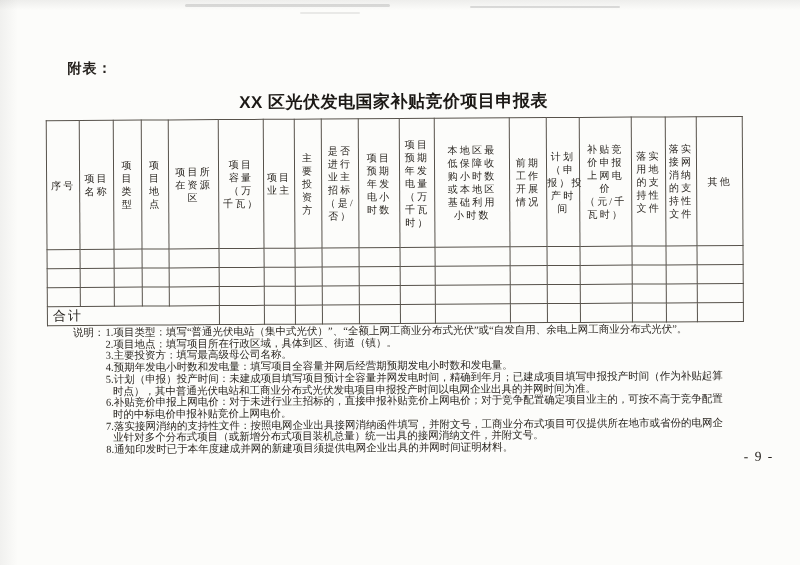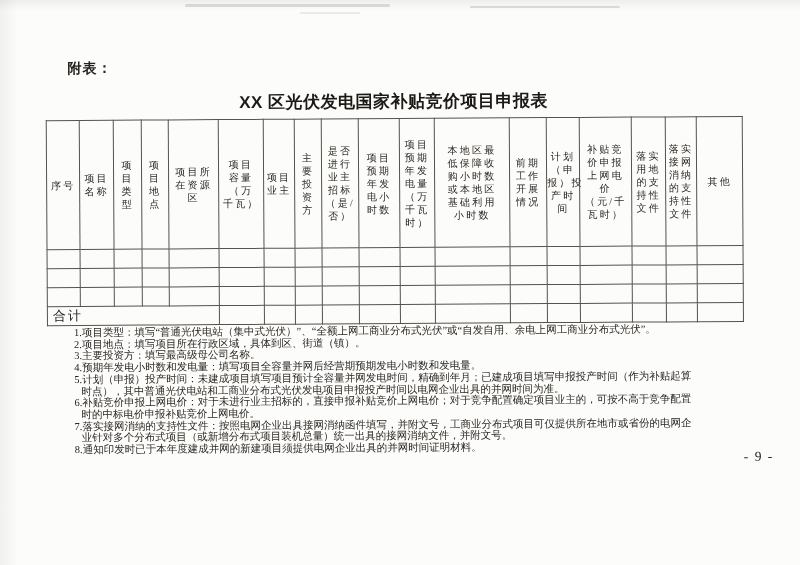--- a/index.html
+++ b/index.html
@@ -276,20 +276,21 @@
             <td></td>
             <td></td>
             <td></td>
             <td></td>
             <td></td>
         </tr>
       </tbody>
     </table>
 
     <div class="notes">
+      <div class="notes-label">说明：</div>
       <div class="notes-items">
         <div class="note-item">1.项目类型：填写“普通光伏电站（集中式光伏）”、“全额上网工商业分布式光伏”或“自发自用、余电上网工商业分布式光伏”。</div>
         <div class="note-item">2.项目地点：填写项目所在行政区域，具体到区、街道（镇）。</div>
         <div class="note-item">3.主要投资方：填写最高级母公司名称。</div>
         <div class="note-item">4.预期年发电小时数和发电量：填写项目全容量并网后经营期预期发电小时数和发电量。</div>
         <div class="note-item">5.计划（申报）投产时间：未建成项目填写项目预计全容量并网发电时间，精确到年月；已建成项目填写申报投产时间（作为补贴起算
 时点），其中普通光伏电站和工商业分布式光伏发电项目申报投产时间以电网企业出具的并网时间为准。</div>
         <div class="note-item">6.补贴竞价申报上网电价：对于未进行业主招标的，直接申报补贴竞价上网电价；对于竞争配置确定项目业主的，可按不高于竞争配置
 时的中标电价申报补贴竞价上网电价。</div>
         <div class="note-item">7.落实接网消纳的支持性文件：按照电网企业出具接网消纳函件填写，并附文号，工商业分布式项目可仅提供所在地市或省份的电网企

